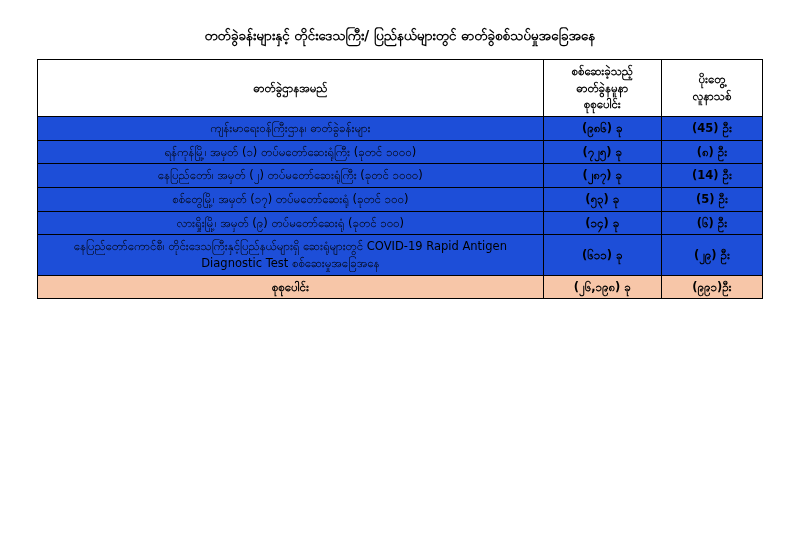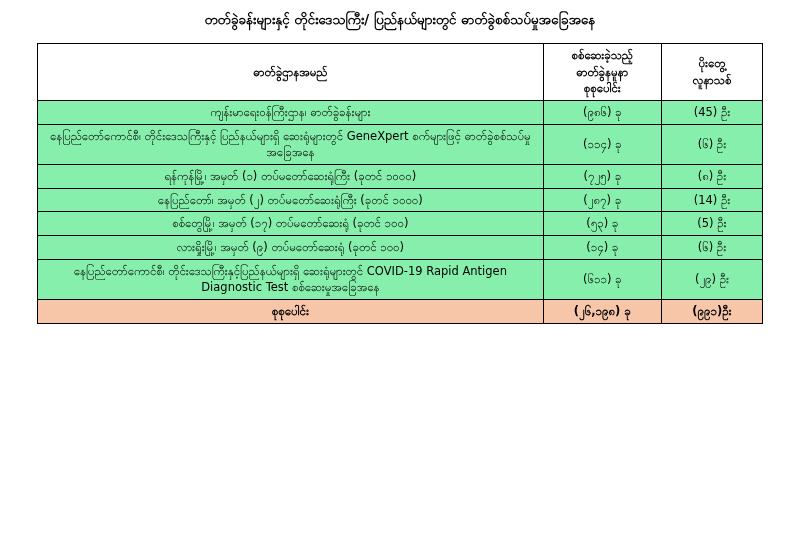--- a/index.html
+++ b/index.html
@@ -11,21 +11,21 @@
     overflow: hidden;
   }
   body {
     font-family: "DejaVu Sans", "Liberation Sans", sans-serif;
     color: #000000;
   }
   .page {
     width: 800px;
     height: 414px;
     box-sizing: border-box;
-    padding: 4px 0 0 0;
+    padding: 20px 0 0 0;
     position: relative;
   }
   .title-block {
     text-align: center;
     padding: 4px 40px 6px 40px;
   }
   .title-line {
     font-size: 13.5px;
     font-weight: bold;
     line-height: 1.7;
@@ -53,23 +53,24 @@
     font-size: 11.5px;
     padding: 8px 4px;
   }
   td.label {
     text-align: center;
     padding: 4px 6px;
   }
   td.num {
     text-align: center;
     white-space: nowrap;
+    font-weight: bold;
   }
   .row-green td {
-    background: #86efac;
+    background: #1d4ed8;
   }
   .row-total td {
     background: #F7C6A8;
     font-weight: bold;
   }
   .row-total td.label {
     font-weight: bold;
   }
   .c1 { width: 505px; }
   .c2 { width: 118px; }
@@ -108,25 +109,20 @@
           </th>
         </tr>
       </thead>
       <tbody>
         <tr class="row-green">
           <td class="label">ကျန်းမာရေးဝန်ကြီးဌာန၊ ဓာတ်ခွဲခန်းများ</td>
           <td class="num">(၉၈၆) ခု</td>
           <td class="num">(45) ဦး</td>
         </tr>
         <tr class="row-green">
-          <td class="label">နေပြည်တော်ကောင်စီ၊ တိုင်းဒေသကြီးနှင့် ပြည်နယ်များရှိ ဆေးရုံများတွင် GeneXpert စက်များဖြင့် ဓာတ်ခွဲစစ်သပ်မှုအခြေအနေ</td>
-          <td class="num">(၁၁၄) ခု</td>
-          <td class="num">(၆) ဦး</td>
-        </tr>
-        <tr class="row-green">
           <td class="label">ရန်ကုန်မြို့၊ အမှတ် (၁) တပ်မတော်ဆေးရုံကြီး (ခုတင် ၁၀၀၀)</td>
           <td class="num">(၇၂၅) ခု</td>
           <td class="num">(၈) ဦး</td>
         </tr>
         <tr class="row-green">
           <td class="label">နေပြည်တော်၊ အမှတ် (၂) တပ်မတော်ဆေးရုံကြီး (ခုတင် ၁၀၀၀)</td>
           <td class="num">(၂၈၇) ခု</td>
           <td class="num">(14) ဦး</td>
         </tr>
         <tr class="row-green">

